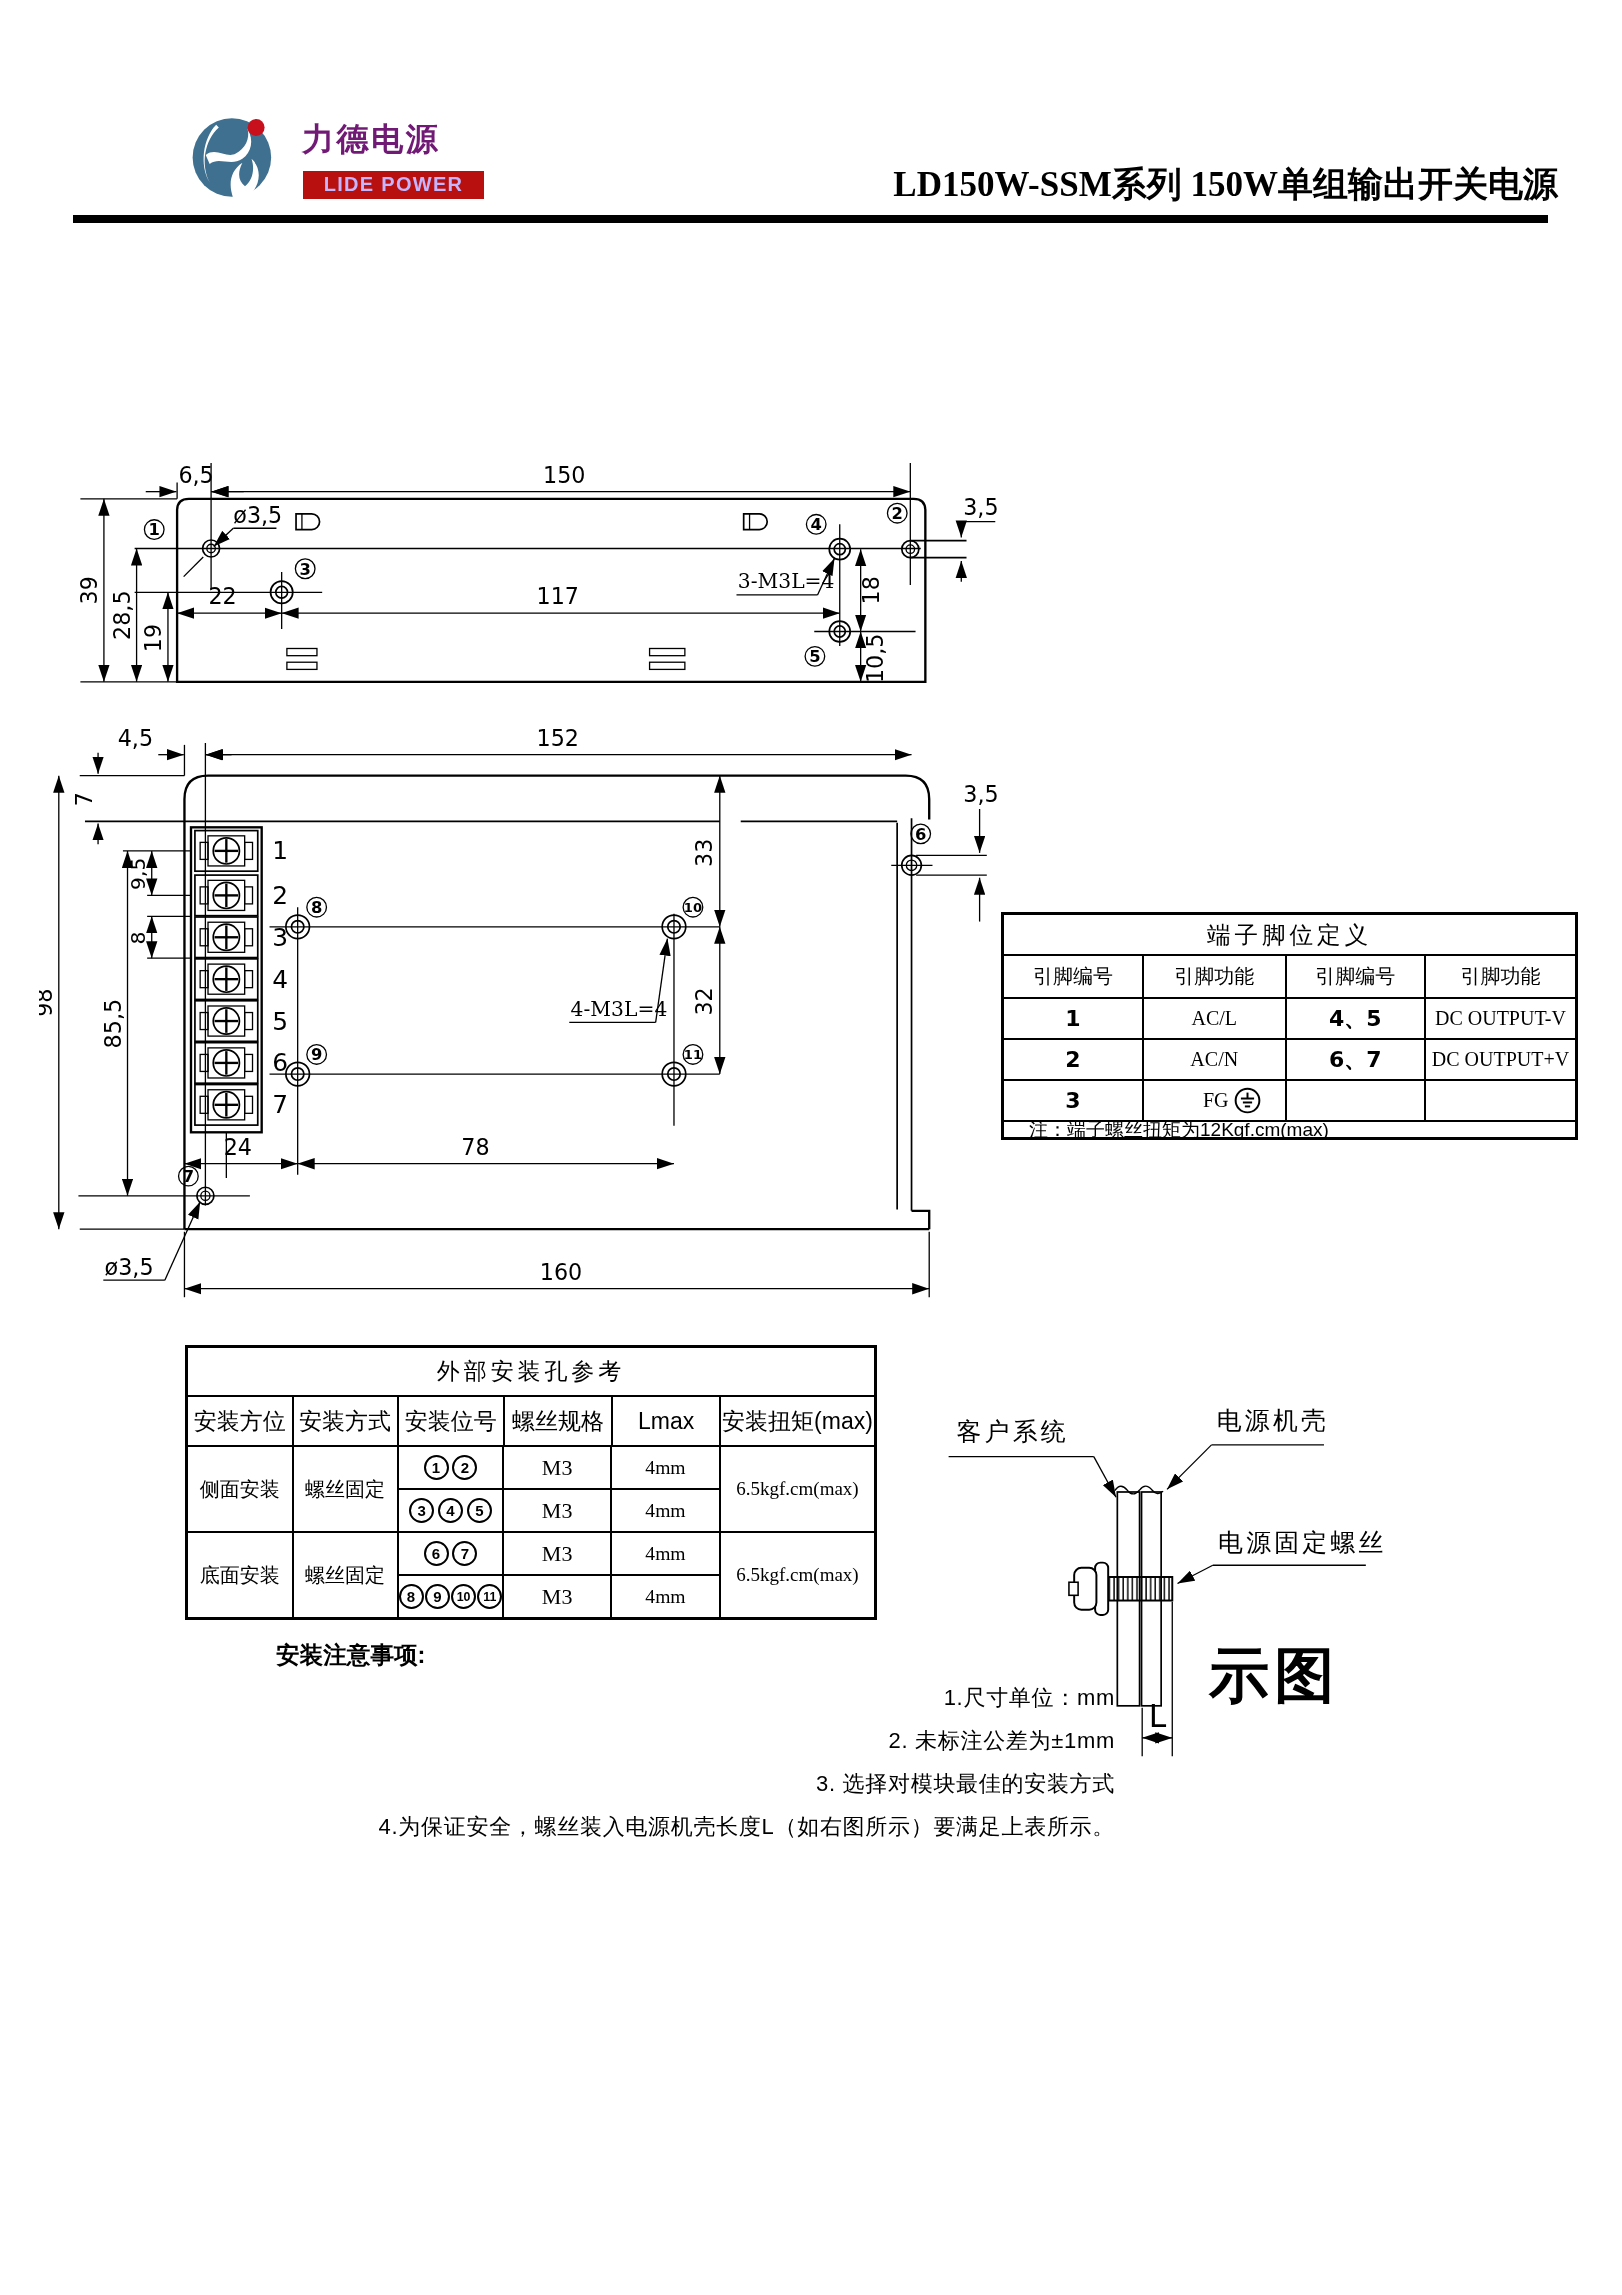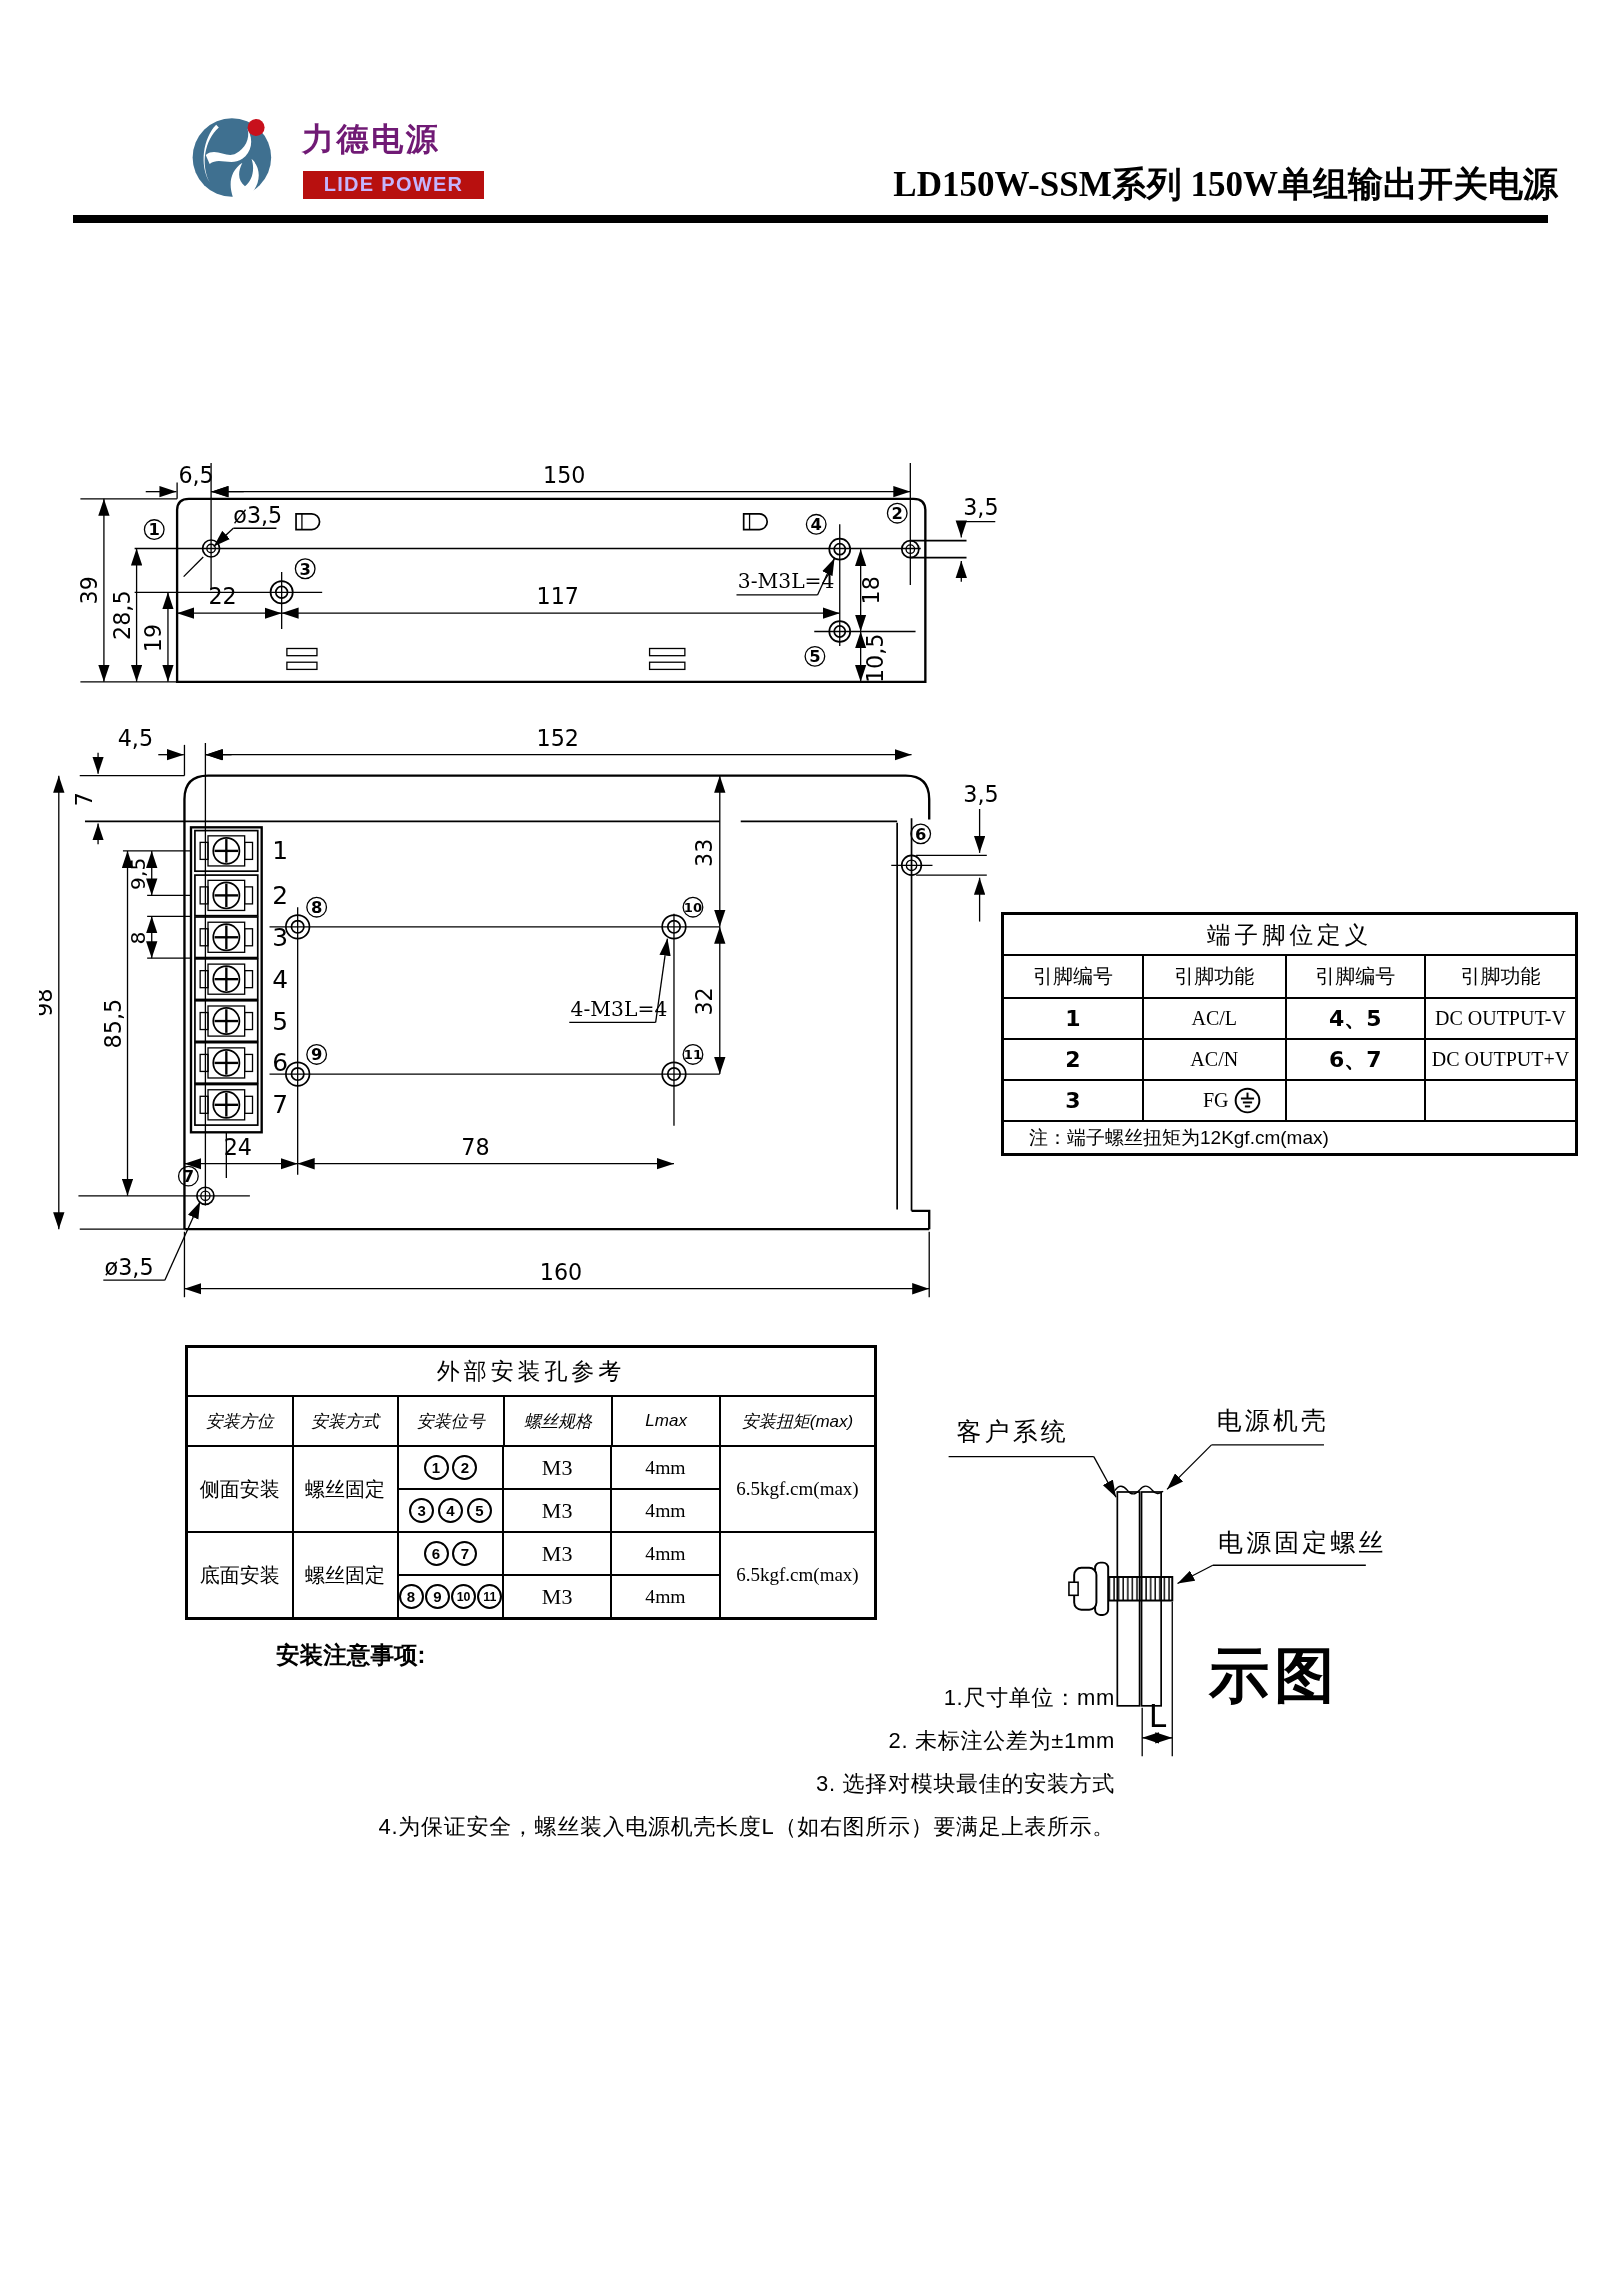--- a/index.html
+++ b/index.html
@@ -33,26 +33,26 @@
             font-size:23.6px;letter-spacing:3.9px;}
   .pt-row{display:flex;border-bottom:2.6px solid #000;}
   .pt-row>div{display:flex;align-items:center;justify-content:center;box-sizing:border-box;}
   .pt-c1{width:24.5%;border-right:2.6px solid #000;}
   .pt-c2{width:25%;border-right:2.6px solid #000;}
   .pt-c3{width:24.4%;border-right:2.6px solid #000;}
   .pt-c4{width:26.1%;}
   .pt-head{height:41px;font-size:20px;}
   .pt-data{height:39px;font-size:20px;font-family:"Liberation Serif","DejaVu Serif",serif;}
   .pt-data .num{font-family:"DejaVu Sans",sans-serif;font-size:22px;font-weight:bold;}
-  .pt-note{height:31px;display:flex;align-items:center;padding-left:25px;font-size:19px;}
+  .pt-note{height:15px;display:flex;align-items:center;padding-left:25px;font-size:19px;}
   
   #mount-table{left:185px;top:1345px;width:686px;border:3.3px solid #000;background:#fff;}
   .mt-title{height:47px;border-bottom:2.6px solid #000;display:flex;align-items:center;justify-content:center;
             font-size:23px;letter-spacing:3.9px;}
-  .mt-head{display:flex;height:48px;border-bottom:2.6px solid #000;font-size:17px;font-style:italic;}
+  .mt-head{display:flex;height:48px;border-bottom:2.6px solid #000;font-size:23px;}
   .mt-head>div{display:flex;align-items:center;justify-content:center;box-sizing:border-box;border-right:2.6px solid #000;}
   .mt-head>div:last-child{border-right:none;}
   .w1{width:15.4%;} .w2{width:15.3%;} .w3{width:15.5%;} .w4{width:15.8%;} .w5{width:15.7%;} .w6{width:22.3%;}
   .mt-group{display:flex;border-bottom:2.6px solid #000;height:84px;}
   .mt-group:last-child{border-bottom:none;}
   .mt-group>div{box-sizing:border-box;}
   .mt-pos,.mt-met,.mt-tor{display:flex;align-items:center;justify-content:center;font-size:20px;}
   .mt-pos{width:15.4%;border-right:2.6px solid #000;}
   .mt-met{width:15.3%;border-right:2.6px solid #000;}
   .mt-mid{width:47%;border-right:2.6px solid #000;display:flex;flex-direction:column;}

